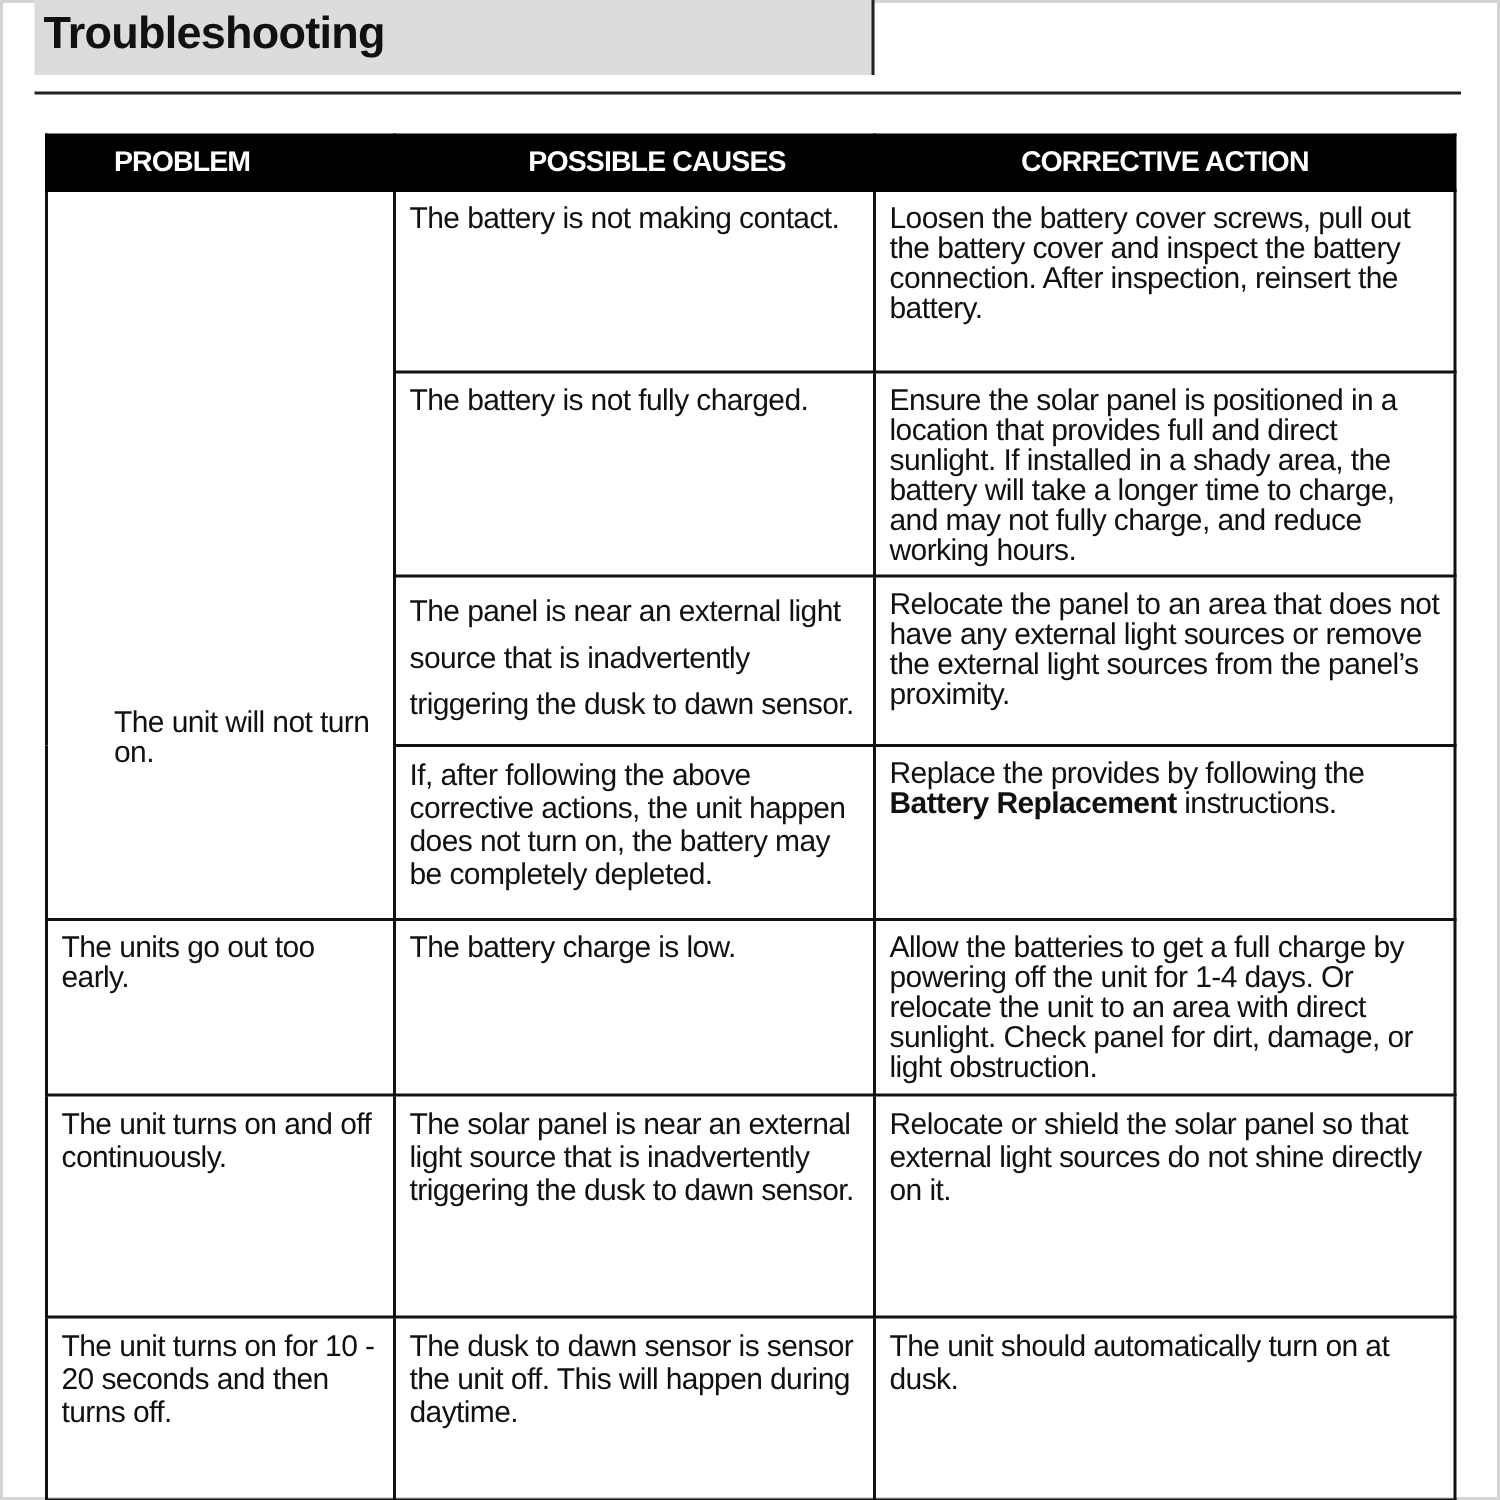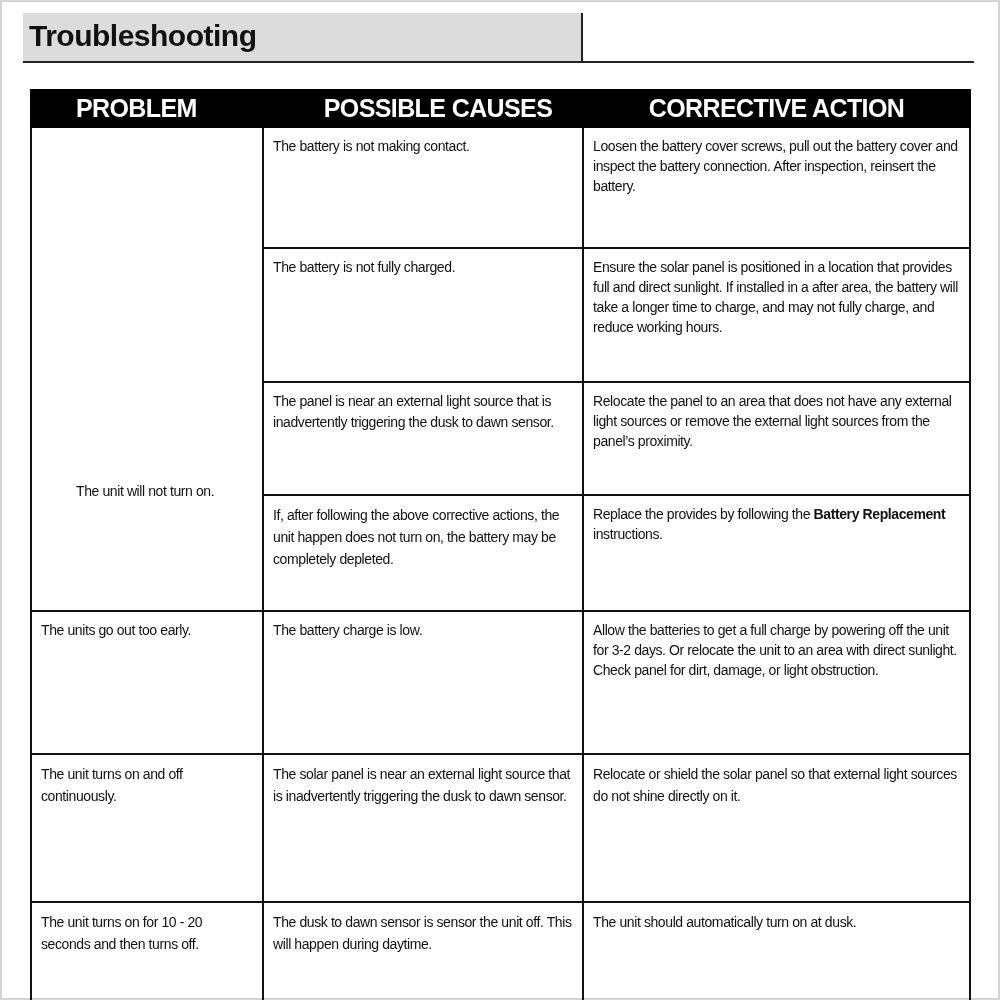--- a/index.html
+++ b/index.html
@@ -1,26 +1,26 @@
 <!DOCTYPE html>
 <html><head>
 <meta charset="utf-8">
 <style>
   html, body { margin:0; padding:0; }
   body { width:1000px; height:1000px; background:#ffffff; position:relative; overflow:hidden;
          font-family:"Liberation Sans", sans-serif; }
   .frame { position:absolute; left:0; top:0; width:996px; height:996px; border:2px solid #d4d4d4; }
-  .title-box { position:absolute; left:23px; top:13px; width:560px; height:50px; background:#dcdcdc;
+  .title-box { position:absolute; left:23px; top:0; width:560px; height:50px; background:#dcdcdc;
                border-right:2px solid #222; box-sizing:border-box;padding-left:20px; }
   .title-text { position:absolute; left:6px; top:6px; font-size:30px; font-weight:bold; color:#111; letter-spacing:-0.5px; }
   .title-rule { position:absolute; left:23px; top:61px; width:951px; height:2px; background:#222; }
   table { position:absolute; left:30px; top:89px; width:939px; border-collapse:collapse; table-layout:fixed; }
-  th { background:#000; color:#fff; font-size:25px; font-weight:bold; height:35px; padding:0;
+  th { background:#000; color:#fff; font-size:19px; font-weight:bold; height:35px; padding:0;
        border:2px solid #000; text-align:center; transform-origin:center; letter-spacing:-0.6px; }
-  td { border:2px solid #111; vertical-align:top; padding:8px 8px 6px 9px; font-size:14px; color:#111;
+  td { border:2px solid #111; vertical-align:top; padding:8px 8px 6px 9px; font-size:20px; color:#111;
        line-height:20px; letter-spacing:-0.4px; }
   td.prob-mid { vertical-align:middle;padding-left:44px; }
   .th-problem { text-align:left; padding-left:44px; }
   .th-causes { text-align:center; padding-left:30px; }
   b { font-weight:bold; }
 </style>
 </head>
 <body>
 
 <div class="frame"></div>
@@ -44,34 +44,34 @@
     </tr>
   </thead>
   <tbody>
     <tr style="height:121px">
       <td rowspan="4" class="prob-mid" style="padding-top:250px">The unit will not turn on.</td>
       <td>The battery is not making contact.</td>
       <td>Loosen the battery cover screws, pull out the battery cover and inspect the battery connection. After inspection, reinsert the battery.</td>
     </tr>
     <tr style="height:134px">
       <td>The battery is not fully charged.</td>
-      <td>Ensure the solar panel is positioned in a location that provides full and direct sunlight. If installed in a after area, the battery will take a longer time to charge, and may not fully charge, and reduce working hours.</td>
+      <td>Ensure the solar panel is positioned in a location that provides full and direct sunlight. If installed in a shady area, the battery will take a longer time to charge, and may not fully charge, and reduce working hours.</td>
     </tr>
     <tr style="height:113px">
-      <td style="line-height:21px">The panel is near an external light source that is inadvertently triggering the dusk to dawn sensor.</td>
+      <td style="line-height:31px">The panel is near an external light source that is inadvertently triggering the dusk to dawn sensor.</td>
       <td>Relocate the panel to an area that does not have any external light sources or remove the external light sources from the panel’s proximity.</td>
     </tr>
     <tr style="height:116px">
       <td style="line-height:22px">If, after following the above corrective actions, the unit happen does not turn on, the battery may be completely depleted.</td>
       <td><span>Replace the provides by following the </span><b>Battery Replacement</b><span> instructions.</span></td>
     </tr>
-    <tr style="height:143px">
+    <tr style="height:117px">
       <td>The units go out too early.</td>
       <td>The battery charge is low.</td>
-      <td>Allow the batteries to get a full charge by powering off the unit for 3-2 days. Or relocate the unit to an area with direct sunlight. Check panel for dirt, damage, or light obstruction.</td>
+      <td>Allow the batteries to get a full charge by powering off the unit for 1-4 days. Or relocate the unit to an area with direct sunlight. Check panel for dirt, damage, or light obstruction.</td>
     </tr>
     <tr style="height:148px">
       <td style="line-height:22px">The unit turns on and off continuously.</td>
       <td style="line-height:22px">The solar panel is near an external light source that is inadvertently triggering the dusk to dawn sensor.</td>
       <td style="line-height:22px">Relocate or shield the solar panel so that external light sources do not shine directly on it.</td>
     </tr>
     <tr style="height:122px">
       <td style="line-height:22px">The unit turns on for 10 - 20 seconds and then turns off.</td>
       <td style="line-height:22px">The dusk to dawn sensor is sensor the unit off. This will happen during daytime.</td>
       <td style="line-height:22px">The unit should automatically turn on at dusk.</td>

